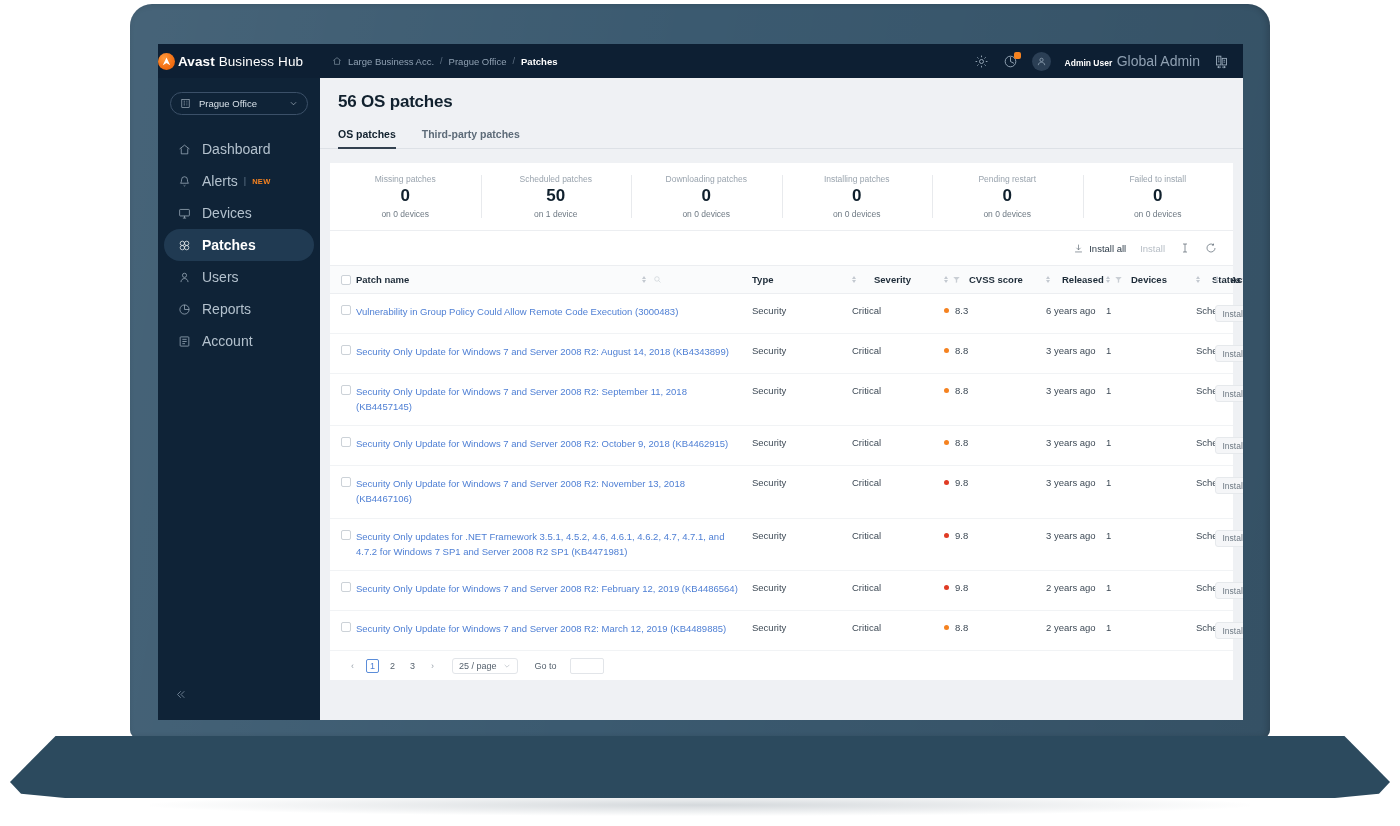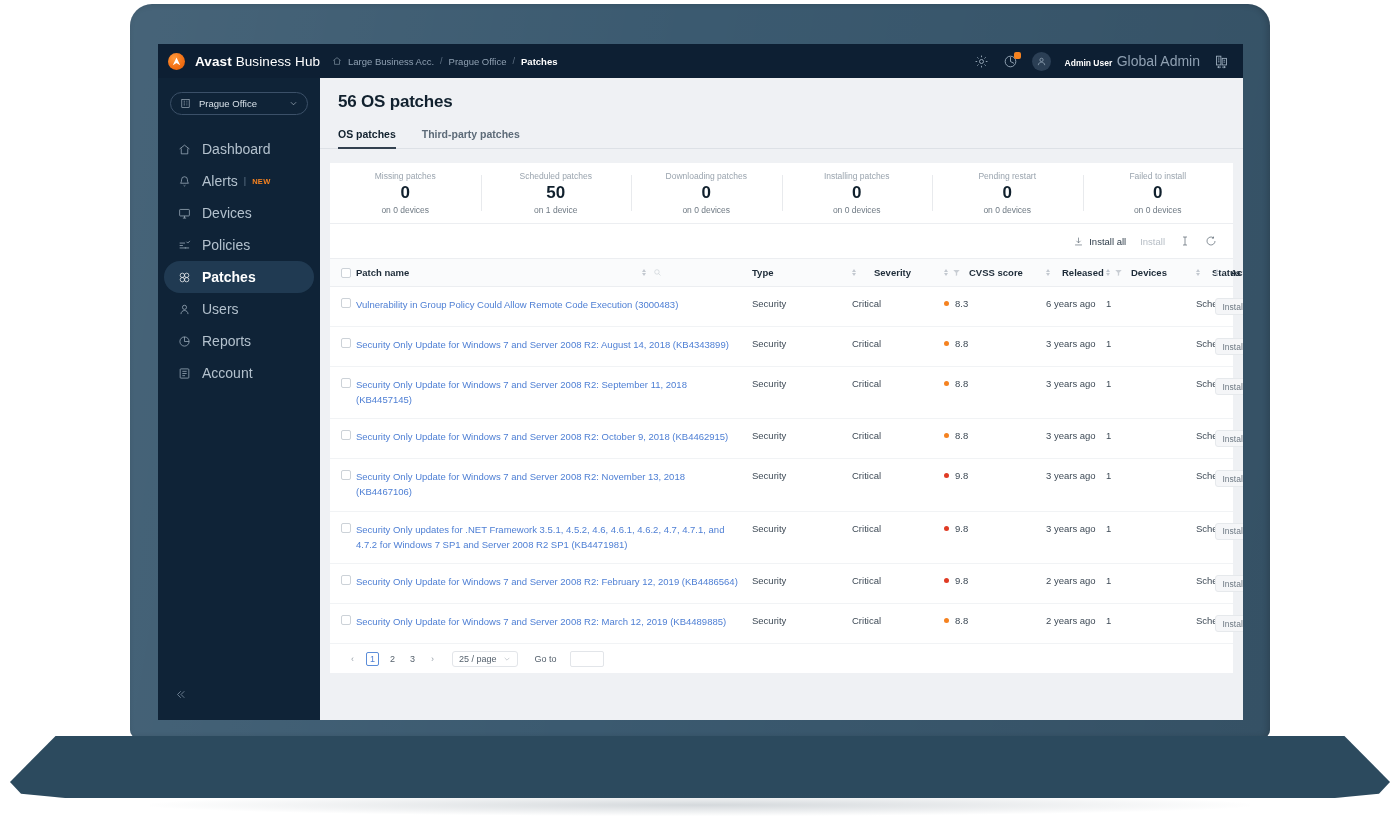--- a/index.html
+++ b/index.html
@@ -50,21 +50,21 @@
     width: 1085px; height: 676px;
     background: #f0f2f5;
     overflow: hidden;
   }
 
   
   .topbar {
     position:absolute; left:0; top:0; width:1085px; height:34px;
     background:#0d1f33; display:flex; align-items:center;
   }
-  .brand { display:flex; align-items:center; gap:10px; width:162px; padding-left:10px; }
+  .brand { display:flex; align-items:center; gap:3px; width:162px; }
   .brand-logo {
     width:17px; height:17px; border-radius:50%;
     background: radial-gradient(circle at 35% 30%, #ff9a3c 0%, #f47216 55%, #e05e08 100%);
     display:flex; align-items:center; justify-content:center; flex:none;
   }
   .brand-logo svg { width:11px; height:11px; }
   .brand-text { font-size:13.5px; color:#fff; letter-spacing:.1px; white-space:nowrap; }
   .brand-text b { font-weight:700; }
   .brand-text span { font-weight:400; }
 
@@ -141,21 +141,21 @@
           border-bottom:1px solid #dde1e6; }
   .tab { font-size:10.5px; color:#5d6b78; padding-bottom:8px; cursor:pointer; position:relative; white-space:nowrap;font-weight:bold; }
   .tab.active { color:#11212e; }
   .tab.active::after{
     content:""; position:absolute; left:0; right:0; bottom:-1px; height:2px; background:#33414f;
   }
 
   .panel { margin:14px 10px 0; background:#fff; }
 
   
-  .stats { display:flex; height:61px; border-bottom:1px solid #eceef1; }
+  .stats { display:flex; height:68px; border-bottom:1px solid #eceef1; }
   .stat { flex:1; display:flex; flex-direction:column; align-items:center; justify-content:center;
           gap:3px; position:relative; }
   .stat + .stat::before{
     content:""; position:absolute; left:0; top:12px; bottom:12px; width:1px; background:#e8eaed;
   }
   .stat-label { font-size:8.5px; color:#9aa4ae; white-space:nowrap; }
   .stat-value { font-size:17px; font-weight:700; color:#10202d; line-height:1.1; }
   .stat-sub { font-size:8.5px; color:#6f7a84; white-space:nowrap; }
 
   
@@ -304,26 +304,20 @@
         </div>
 
         <div class="nav-item">
           <svg class="nav-ico" viewBox="0 0 24 24">
               <rect x="3" y="4.5" width="18" height="12" rx="1.4"></rect>
               <path d="M9 20.5h6M12 16.5v4"></path>
             </svg>
           <span class="nav-label">Devices</span>
         </div>
 
-        <div class="nav-item">
-          <svg class="nav-ico" viewBox="0 0 24 24">
-              <path d="M3 7.5h10M3 12h6M3 16.5h12M15.5 5 18 7.5 22 3.5M12.5 16.5h8"></path>
-            </svg>
-          <span class="nav-label">Policies</span>
-        </div>
 
         <div class="nav-item active">
           <svg class="nav-ico" viewBox="0 0 24 24">
             <circle cx="8" cy="8" r="4"></circle>
               <circle cx="16" cy="8" r="4"></circle>
               <circle cx="8" cy="16" r="4"></circle>
               <circle cx="16" cy="16" r="4"></circle>
           </svg>
           <span class="nav-label">Patches</span>
         </div>

